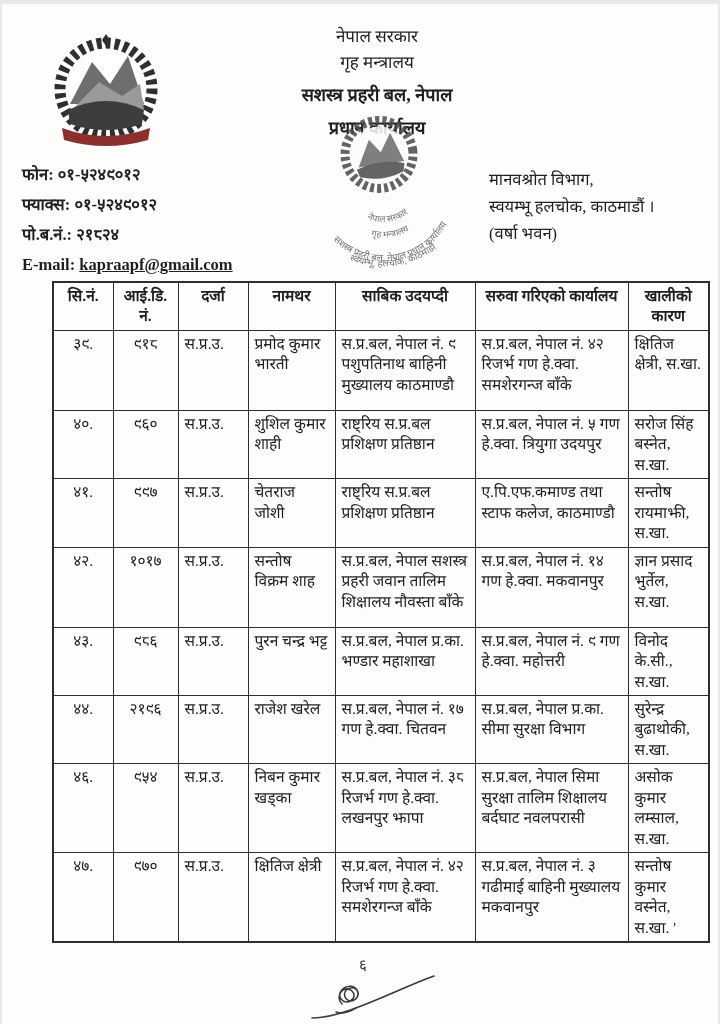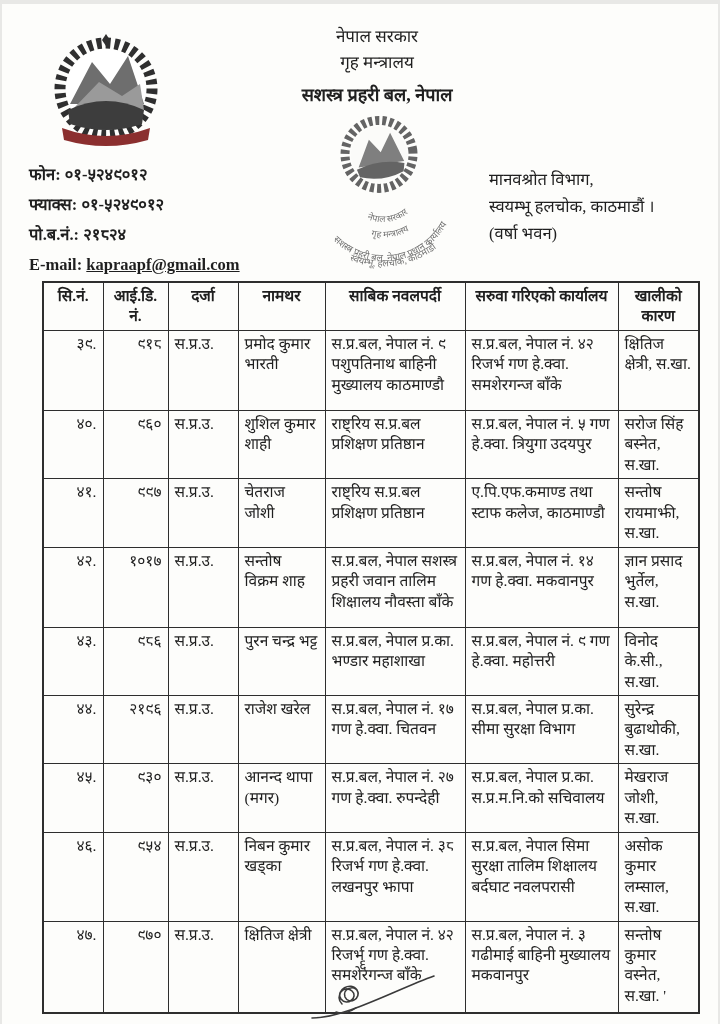--- a/index.html
+++ b/index.html
@@ -16,39 +16,39 @@
   
   .head-block {
     position:absolute; left:215px; top:20px; width:320px;
     text-align:center; line-height:1.55;
   }
   .head-line-sm { font-size:17px; }
   .head-line-lg { font-size:18px; font-weight:bold; margin-top:5px; }
   
   .stamp { position:absolute; left:283px; top:98px; opacity:.85; pointer-events:none; }
   
-  .contact { position:absolute; left:27px; top:156px; font-size:16.5px; font-weight:bold; line-height:30px; }
+  .contact { position:absolute; left:20px; top:156px; font-size:16.5px; font-weight:bold; line-height:30px; }
   .contact .email-label { font-family:"Liberation Serif","DejaVu Serif",serif; }
   .contact .email-value { text-decoration:underline; }
   .address { position:absolute; left:487px; top:162px; font-size:16.5px; line-height:27px; }
   
   table.transfer {
-    position:absolute; left:40px; top:277px; width:656px;
+    position:absolute; left:50px; top:277px; width:656px;
     border-collapse:collapse; table-layout:fixed;
     font-size:15.5px; line-height:1.32;
   }
   table.transfer th, table.transfer td {
     border:1.5px solid #2e2e2e; padding:3px 6px; vertical-align:top;
     overflow:hidden; word-wrap:break-word;
   }
   table.transfer { border:2px solid #2e2e2e; }
   table.transfer thead tr { height:38px; }
   table.transfer th { font-weight:bold; text-align:center; }
   table.transfer th:first-child { text-align:center; }
-  table.transfer td.c-sn, table.transfer td.c-id { text-align:right; }
+  table.transfer td.c-sn, table.transfer td.c-id { text-align:center; }
   tbody tr:nth-child(1){height:80px} tbody tr:nth-child(2){height:62px}
   tbody tr:nth-child(3){height:57px} tbody tr:nth-child(4){height:80px}
   tbody tr:nth-child(5){height:60px} tbody tr:nth-child(6){height:66px}
   tbody tr:nth-child(7){height:66px} tbody tr:nth-child(8){height:62px}
   tbody tr:nth-child(9){height:92px}
   
   .signature { position:absolute; left:298px; top:948px; }
   .page-number { position:absolute; left:357px; top:950px; font-size:15px; color:#333; }
 </style>
 </head>
@@ -63,20 +63,21 @@
     <polygon points="30,76 55,50 78,64 96,52 100,78" fill="#9a9a9a"></polygon>
     <path d="M24,78 Q62,60 100,78 L98,92 Q62,104 26,92 Z" fill="#3d3d3d"></path>
     <path d="M18,96 Q62,112 106,96 L104,108 Q62,120 20,108 Z" fill="#8b2f2f"></path>
     <polygon points="58,8 62,2 66,8 62,14" fill="#2f2f2f"></polygon>
   </svg>
 
   <div class="head-block">
     <div class="head-line-sm">नेपाल सरकार</div>
     <div class="head-line-sm">गृह मन्त्रालय</div>
     <div class="head-line-lg">सशस्त्र प्रहरी बल, नेपाल</div>
+    <div class="head-line-lg">प्रधान कार्यालय</div>
   </div>
 
   <svg class="stamp" width="200" height="190" viewBox="0 0 200 190" aria-hidden="true">
     <g transform="rotate(-8 100 95)" fill="#5a5a5a">
       <circle cx="100" cy="52" r="34" fill="none" stroke="#4a4a4a" stroke-width="9" stroke-dasharray="4 3"></circle>
       <circle cx="100" cy="52" r="28" fill="#fbfbf9"></circle>
       <polygon points="78,62 92,36 102,50 114,32 124,62" fill="#6a6a6a"></polygon>
       <path d="M76,64 Q100,56 124,64 L122,72 Q100,80 78,72 Z" fill="#4a4a4a"></path>
       <defs>
         <path id="arc1" d="M 68,104 A 40,40 0 0 0 132,104" fill="none"></path>
@@ -125,21 +126,21 @@
         <col style="width:140px">
         <col style="width:153px">
       <col style="width:81px">
     </colgroup>
     <thead>
       <tr>
         <th>सि.नं.</th>
         <th>आई.डि.नं.</th>
         <th>दर्जा</th>
         <th>नामथर</th>
-        <th>साबिक नवलपर्दी</th>
+        <th>साबिक उदयप्दी</th>
         <th>सरुवा गरिएको कार्यालय</th>
         <th>खालीको कारण</th>
       </tr>
     </thead>
     <tbody>
         <tr>
       <td class="c-sn">३९.</td>
       <td class="c-id">९१८</td>
       <td>स.प्र.उ.</td>
       <td>प्रमोद कुमार भारती</td>
@@ -184,29 +185,20 @@
       <td>विनोद के.सी., स.खा.</td>
     </tr>
         <tr>
       <td class="c-sn">४४.</td>
       <td class="c-id">२१९६</td>
       <td>स.प्र.उ.</td>
       <td>राजेश खरेल</td>
       <td>स.प्र.बल, नेपाल नं. १७ गण हे.क्वा. चितवन</td>
       <td>स.प्र.बल, नेपाल प्र.का. सीमा सुरक्षा विभाग</td>
       <td>सुरेन्द्र बुढाथोकी, स.खा.</td>
-    </tr>
-        <tr>
-      <td class="c-sn">४५.</td>
-      <td class="c-id">९३०</td>
-      <td>स.प्र.उ.</td>
-      <td>आनन्द थापा (मगर)</td>
-      <td>स.प्र.बल, नेपाल नं. २७ गण हे.क्वा. रुपन्देही</td>
-      <td>स.प्र.बल, नेपाल प्र.का. स.प्र.म.नि.को सचिवालय</td>
-      <td>मेखराज जोशी, स.खा.</td>
     </tr>
         <tr>
       <td class="c-sn">४६.</td>
       <td class="c-id">९५४</td>
       <td>स.प्र.उ.</td>
       <td>निबन कुमार खड्का</td>
       <td>स.प्र.बल, नेपाल नं. ३८ रिजर्भ गण हे.क्वा. लखनपुर झापा</td>
       <td>स.प्र.बल, नेपाल सिमा सुरक्षा तालिम शिक्षालय बर्दघाट नवलपरासी</td>
       <td>असोक कुमार लम्साल, स.खा.</td>
     </tr>

